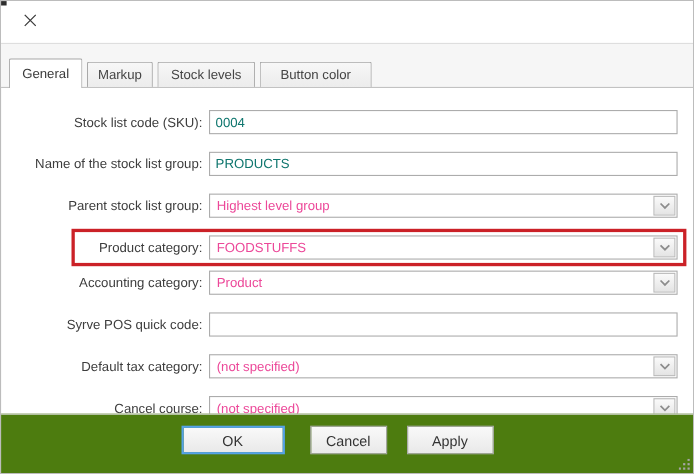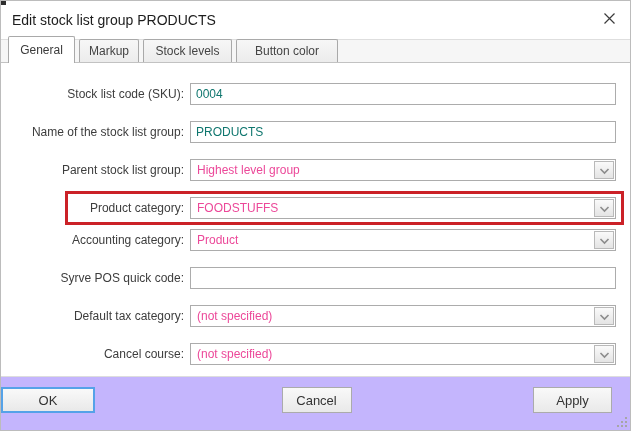--- a/index.html
+++ b/index.html
@@ -10,21 +10,21 @@
   }
   .corner-artifact { position:absolute; top:0; left:0; width:5px; height:4px; background:#2e2e2e; z-index:6; }
 
   
   .titlebar { height:38px; display:flex; align-items:center; padding-left:11px; background:#fff; }
   .title { flex:1; font-size:14px; color:#1c1c1c; }
   .close-btn { width:30px; height:26px; display:flex; align-items:center; justify-content:center; margin-right:6px; background:transparent; border:none; padding:0; cursor:default; }
 
   
   .tabbar {
-    position:relative; height:24px; box-sizing:border-box; background:#f6f6f6;
+    position:relative; height:41px; box-sizing:border-box; background:#f6f6f6;
     border-top:1px solid #dedede; border-bottom:1px solid #c2c2c2;
     display:flex; align-items:flex-end; padding-left:7px;
   }
   .tab {
     box-sizing:border-box; border:1px solid #a9a9a9; border-bottom:none;
     border-radius:2px 2px 0 0; display:flex; align-items:center; justify-content:center;
     font-size:12px; color:#444; background:linear-gradient(#f7f7f7,#ececec);
     height:23px; margin-right:4px; position:relative; white-space:nowrap;
   }
   .tab.active { height:27px; background:#fff; margin-bottom:-1px; z-index:2; color:#3a3a3a; }
@@ -53,42 +53,41 @@
     display:flex; align-items:center; justify-content:center;
   }
   .red-frame {
     position:absolute; left:64px; right:-8px; top:-6px; bottom:-6px;
     border:3px solid #cb2127; pointer-events:none; z-index:3;
   }
 
   
   .footer {
     position:absolute; left:0; right:0; bottom:0; height:54px; box-sizing:border-box;
-    background:#c4b5fd; border-top:1px solid #dddddd;
-    display:flex; align-items:flex-start; justify-content:space-between; padding-top:10px;
+    background:#4d7c0f; border-top:1px solid #dddddd;
+    display:flex; align-items:flex-start; justify-content:center; padding-top:10px;
   }
   .btn {
     height:26px; box-sizing:border-box; font-size:13px; color:#333;
     background:linear-gradient(#f9f9f9,#e9e9e9); border:1px solid #ababab;
     display:flex; align-items:center; justify-content:center; font-family:inherit; padding:0; cursor:default;
   }
   .btn-ok { width:94px; border:2px solid #55a2e8; margin-right:23px; }
   .btn-cancel { width:70px; margin-right:18px; }
   .btn-apply { width:79px; margin-right:18px; }
 
   .resize-grip { position:absolute; right:2px; bottom:2px; line-height:0; }
 </style>
 </head>
 <body>
 
 <div class="dialog">
   <div class="corner-artifact"></div>
 
   <div class="titlebar">
-    <div class="title">Edit stock list group PRODUCTS</div>
     <button class="close-btn">
       <span>
         <svg width="13" height="13" viewBox="0 0 13 13">
             <path d="M1.5 1.5 L11.5 11.5 M11.5 1.5 L1.5 11.5" stroke="#3c3c3c" stroke-width="1.2" fill="none"></path>
           </svg>
       </span>
     </button>
   </div>
 
   <div class="tabbar">

